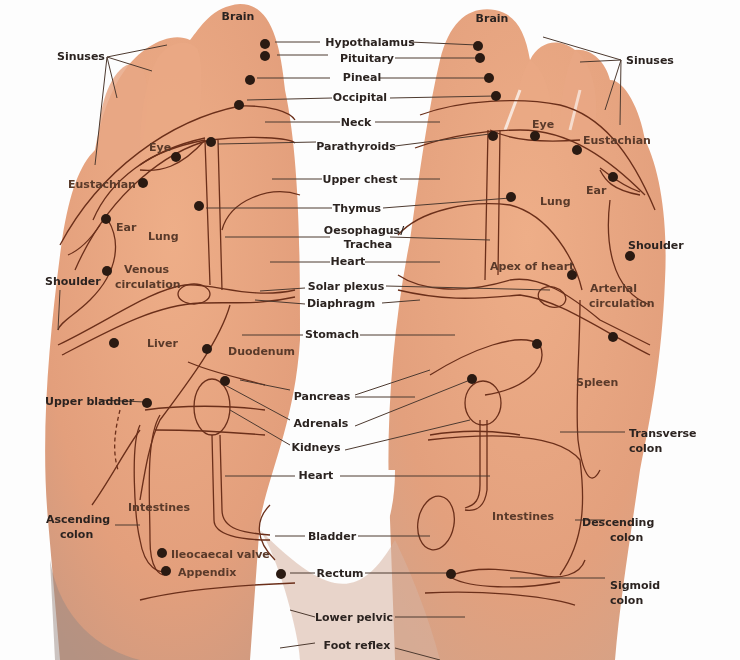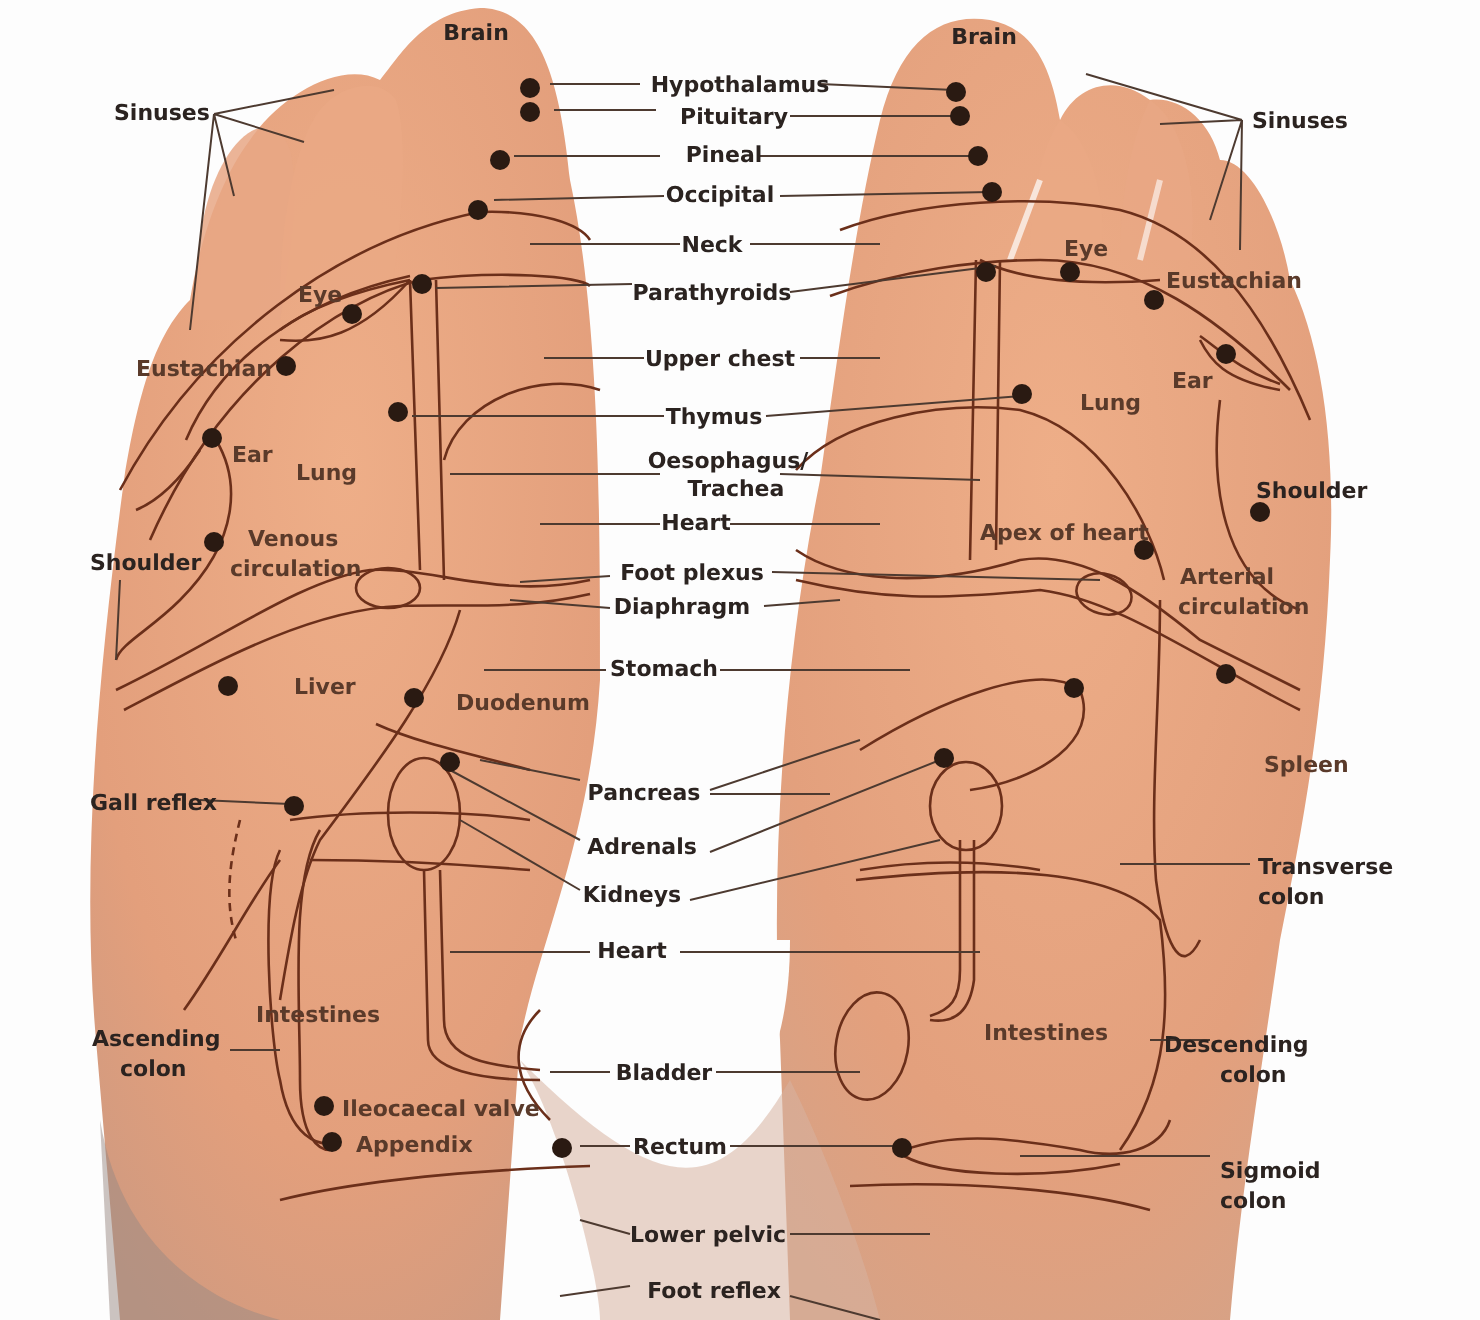--- a/index.html
+++ b/index.html
@@ -158,21 +158,21 @@
   <div class="lbl c" style="left:367px;top:52px">Pituitary</div>
   <div class="lbl c" style="left:362px;top:71px">Pineal</div>
   <div class="lbl c" style="left:360px;top:91px">Occipital</div>
   <div class="lbl c" style="left:356px;top:116px">Neck</div>
   <div class="lbl c" style="left:356px;top:140px">Parathyroids</div>
   <div class="lbl c" style="left:360px;top:173px">Upper chest</div>
   <div class="lbl c" style="left:357px;top:202px">Thymus</div>
   <div class="lbl c" style="left:364px;top:224px">Oesophagus/</div>
   <div class="lbl c" style="left:368px;top:238px">Trachea</div>
   <div class="lbl c" style="left:348px;top:255px">Heart</div>
-  <div class="lbl c" style="left:346px;top:280px">Foot plexus</div>
+  <div class="lbl c" style="left:346px;top:280px">Solar plexus</div>
   <div class="lbl c" style="left:341px;top:297px">Diaphragm</div>
   <div class="lbl c" style="left:332px;top:328px">Stomach</div>
   <div class="lbl c" style="left:322px;top:390px">Pancreas</div>
   <div class="lbl c" style="left:321px;top:417px">Adrenals</div>
   <div class="lbl c" style="left:316px;top:441px">Kidneys</div>
   <div class="lbl c" style="left:316px;top:469px">Heart</div>
   <div class="lbl c" style="left:332px;top:530px">Bladder</div>
   <div class="lbl c" style="left:340px;top:567px">Rectum</div>
   <div class="lbl c" style="left:354px;top:611px">Lower pelvic</div>
   <div class="lbl c" style="left:357px;top:639px">Foot reflex</div>
@@ -180,37 +180,37 @@
   <div class="lbl" style="left:57px;top:50px">Sinuses</div>
   <div class="lbl in" style="left:149px;top:141px">Eye</div>
   <div class="lbl in" style="left:68px;top:178px">Eustachian</div>
   <div class="lbl in" style="left:116px;top:221px">Ear</div>
   <div class="lbl in" style="left:148px;top:230px">Lung</div>
   <div class="lbl" style="left:45px;top:275px">Shoulder</div>
   <div class="lbl in" style="left:124px;top:263px">Venous</div>
   <div class="lbl in" style="left:115px;top:278px">circulation</div>
   <div class="lbl in" style="left:147px;top:337px">Liver</div>
   <div class="lbl in" style="left:228px;top:345px">Duodenum</div>
-  <div class="lbl" style="left:45px;top:395px">Gall reflex</div>
+  <div class="lbl" style="left:45px;top:395px">Upper bladder</div>
   <div class="lbl in" style="left:128px;top:501px">Intestines</div>
   <div class="lbl" style="left:46px;top:513px">Ascending</div>
   <div class="lbl" style="left:60px;top:528px">colon</div>
   <div class="lbl in" style="left:171px;top:548px">Ileocaecal valve</div>
   <div class="lbl in" style="left:178px;top:566px">Appendix</div>
 
   <div class="lbl" style="left:626px;top:54px">Sinuses</div>
   <div class="lbl in" style="left:532px;top:118px">Eye</div>
   <div class="lbl in" style="left:583px;top:134px">Eustachian</div>
   <div class="lbl in" style="left:586px;top:184px">Ear</div>
   <div class="lbl in" style="left:540px;top:195px">Lung</div>
   <div class="lbl" style="left:628px;top:239px">Shoulder</div>
   <div class="lbl in" style="left:490px;top:260px">Apex of heart</div>
   <div class="lbl in" style="left:590px;top:282px">Arterial</div>
   <div class="lbl in" style="left:589px;top:297px">circulation</div>
-  <div class="lbl in" style="left:632px;top:376px">Spleen</div>
+  <div class="lbl in" style="left:576px;top:376px">Spleen</div>
   <div class="lbl" style="left:629px;top:427px">Transverse</div>
   <div class="lbl" style="left:629px;top:442px">colon</div>
   <div class="lbl in" style="left:492px;top:510px">Intestines</div>
   <div class="lbl" style="left:582px;top:516px">Descending</div>
   <div class="lbl" style="left:610px;top:531px">colon</div>
   <div class="lbl" style="left:610px;top:579px">Sigmoid</div>
   <div class="lbl" style="left:610px;top:594px">colon</div>
 </div>
 
 </body></html>

